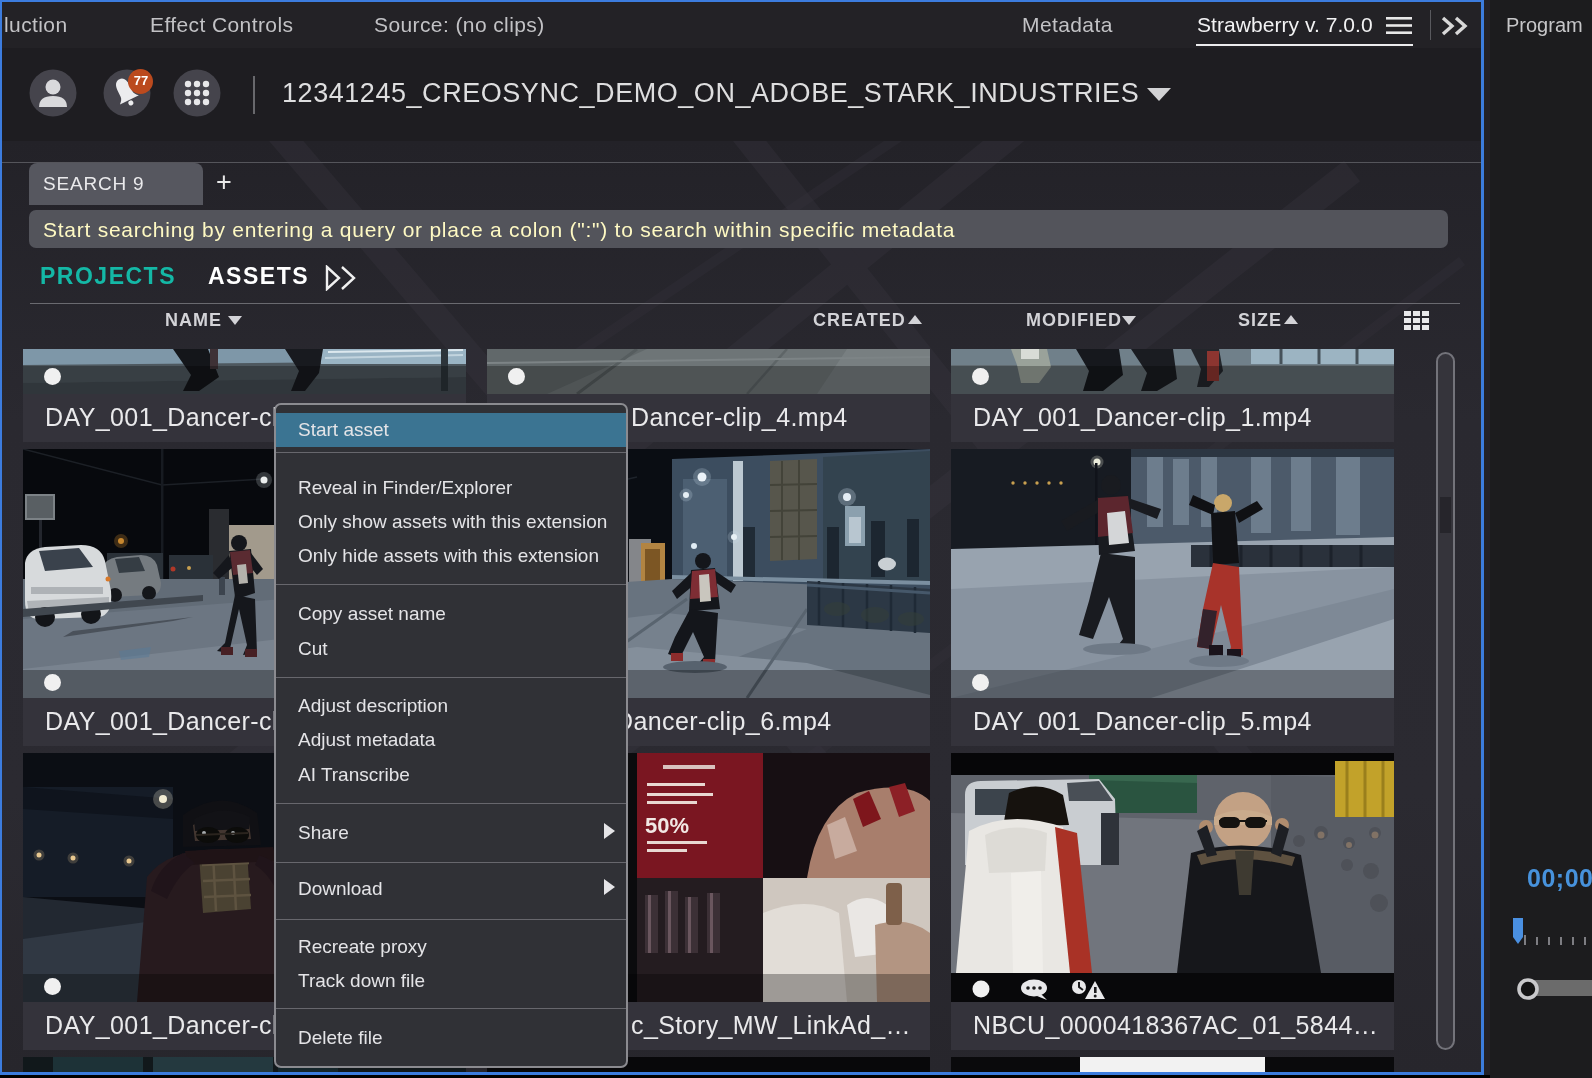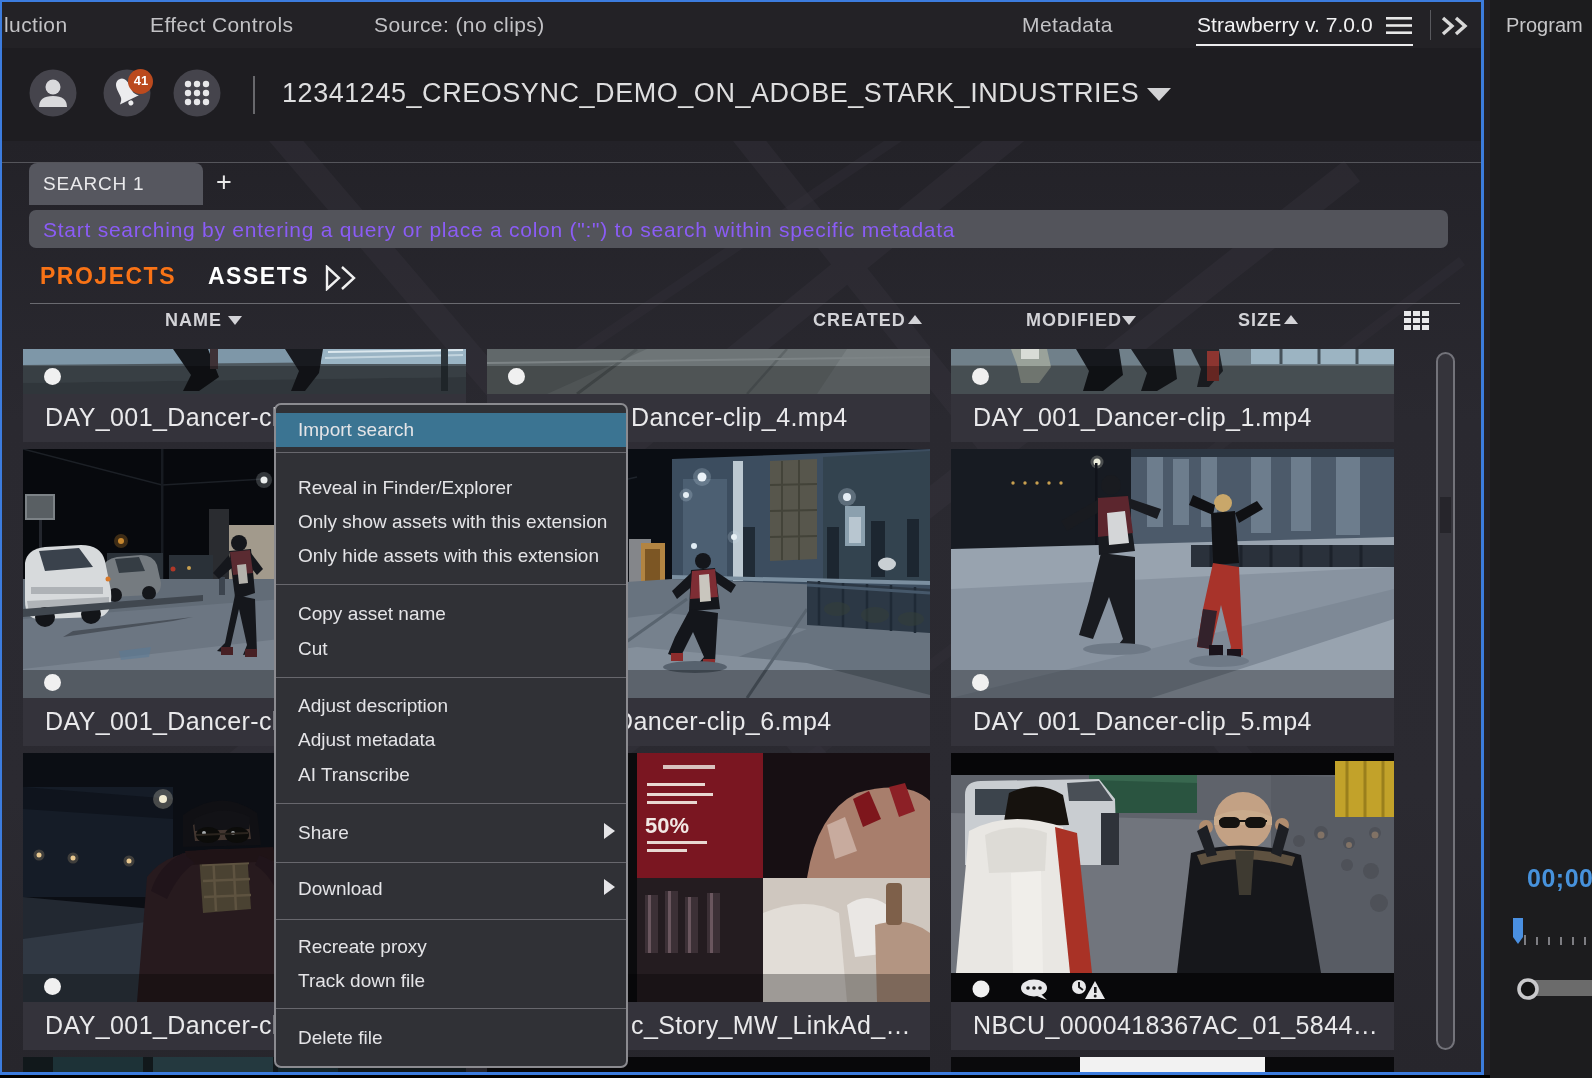--- a/index.html
+++ b/index.html
@@ -48,21 +48,21 @@
     </svg>
 
     <svg class="abs" style="left:103px;top:69px;" width="62" height="48" viewBox="0 0 62 48">
       <circle cx="24" cy="24" r="23.5" fill="#45444c"></circle>
       <g transform="rotate(-26 24 26)">
         <path d="M24 8.5 C28.5 8.5 30.5 12.5 30.5 18 L30.5 25 C30.5 27.5 32.5 29.5 34.5 31.5 L13.5 31.5 C15.5 29.5 17.5 27.5 17.5 25 L17.5 18 C17.5 12.5 19.5 8.5 24 8.5 Z" fill="#ececee"></path>
         <circle cx="24" cy="34.8" r="2.5" fill="#ececee"></circle>
       </g>
     </svg>
     <div class="abs" style="left:128px;top:69px;width:25px;height:25px;border-radius:50%;background:#bb4a1e;"></div>
-    <div class="abs" style="left:132px;top:73px;width:18px;text-align:center;font-size:13px;font-weight:bold;color:#fff;">41</div>
+    <div class="abs" style="left:132px;top:73px;width:18px;text-align:center;font-size:13px;font-weight:bold;color:#fff;">77</div>
 
     <svg class="abs" style="left:173px;top:69px;" width="48" height="48" viewBox="0 0 48 48">
       <circle cx="24" cy="24" r="23.5" fill="#45444c"></circle>
       <g fill="#e8e8ea">
         <circle cx="15" cy="15" r="3.2"></circle>
           <circle cx="24" cy="15" r="3.2"></circle>
           <circle cx="33" cy="15" r="3.2"></circle>
         <circle cx="15" cy="24" r="3.2"></circle>
           <circle cx="24" cy="24" r="3.2"></circle>
           <circle cx="33" cy="24" r="3.2"></circle>
@@ -86,27 +86,27 @@
         <line x1="700" y1="-60" x2="1240" y2="620"></line>
       </g>
       <g stroke="#36333d" stroke-width="10" opacity="0.3">
         <line x1="60" y1="560" x2="980" y2="-60"></line>
         <line x1="540" y1="820" x2="1460" y2="120"></line>
       </g>
     </svg>
 
     <div class="abs" style="left:2px;top:162px;width:1480px;height:1px;background:#55555b;"></div>
     <div class="abs" style="left:29px;top:163px;width:174px;height:42px;background:#56575f;border-radius:8px 8px 0 0;"></div>
-    <div class="abs" style="left:43px;top:173px;font-size:19px;color:#eaeaec;letter-spacing:0.8px;">SEARCH 1</div>
+    <div class="abs" style="left:43px;top:173px;font-size:19px;color:#eaeaec;letter-spacing:0.8px;">SEARCH 9</div>
     <div class="abs" style="left:216px;top:167px;font-size:27px;font-weight:400;color:#e8e8e8;">+</div>
 
     <div class="abs" style="left:29px;top:210px;width:1419px;height:38px;background:#53545b;border-radius:7px;"></div>
-    <div class="abs" style="left:43px;top:218px;font-size:21px;color:#8b5cf6;letter-spacing:0.75px;">Start searching by entering a query or place a colon (":") to search within specific metadata</div>
-
-    <div class="abs" style="left:40px;top:263px;font-size:23px;font-weight:bold;color:#f97316;letter-spacing:1.5px;">PROJECTS</div>
+    <div class="abs" style="left:43px;top:218px;font-size:21px;color:#fef9c3;letter-spacing:0.75px;">Start searching by entering a query or place a colon (":") to search within specific metadata</div>
+
+    <div class="abs" style="left:40px;top:263px;font-size:23px;font-weight:bold;color:#14b8a6;letter-spacing:1.5px;">PROJECTS</div>
     <div class="abs" style="left:208px;top:263px;font-size:23px;font-weight:bold;color:#ffffff;letter-spacing:1.5px;">ASSETS</div>
     <svg class="abs" style="left:325px;top:265px;" width="32" height="26" viewBox="0 0 32 26">
       <path d="M2 2 L14 13 L2 24 Z" stroke="#f0f0f0" stroke-width="2.4" fill="none"></path>
       <path d="M17 2 L29 13 L17 24" stroke="#f0f0f0" stroke-width="2.4" fill="none"></path>
     </svg>
     <div class="abs" style="left:30px;top:303px;width:1430px;height:1px;background:#6a6a70;"></div>
 
     <div class="hdrlbl" style="left:165px;">NAME</div>
     <svg class="abs" style="left:228px;top:316px;" width="14" height="9">
         <path d="M0 0 L14 0 L7 9 Z" fill="#d3d3d7"></path>
@@ -583,21 +583,21 @@
     <svg class="abs" style="left:951px;top:1057px;" width="443" height="15" viewBox="0 0 443 15">
       <rect width="443" height="15" fill="#0a0a0c"></rect>
       <rect x="129" y="0" width="185" height="15" fill="#f2f2f2"></rect>
     </svg>
 
     <div class="abs" style="left:1436px;top:352px;width:19px;height:698px;border:2px solid #73737a;border-radius:10px;background:#35343b;"></div>
     <div class="abs" style="left:1440px;top:497px;width:11px;height:36px;background:#26252b;"></div>
 
     <div class="abs" style="left:274px;top:403px;width:354px;height:665px;background:#303136;border:2px solid #8b8b90;border-radius:7px;"></div>
     <div class="abs" style="left:276px;top:413px;width:350px;height:34px;background:#3b7492;"></div>
-    <div class="mi" style="left:298px;top:419px;">Import search</div>
+    <div class="mi" style="left:298px;top:419px;">Start asset</div>
     <div class="abs" style="left:276px;top:452px;width:350px;height:1px;background:#67676d;"></div>
     <div class="mi" style="left:298px;top:477px;">Reveal in Finder/Explorer</div>
     <div class="mi" style="left:298px;top:511px;">Only show assets with this extension</div>
     <div class="mi" style="left:298px;top:545px;">Only hide assets with this extension</div>
     <div class="abs" style="left:276px;top:584px;width:350px;height:1px;background:#67676d;"></div>
     <div class="mi" style="left:298px;top:603px;">Copy asset name</div>
     <div class="mi" style="left:298px;top:638px;">Cut</div>
     <div class="abs" style="left:276px;top:677px;width:350px;height:1px;background:#67676d;"></div>
     <div class="mi" style="left:298px;top:695px;">Adjust description</div>
     <div class="mi" style="left:298px;top:729px;">Adjust metadata</div>

